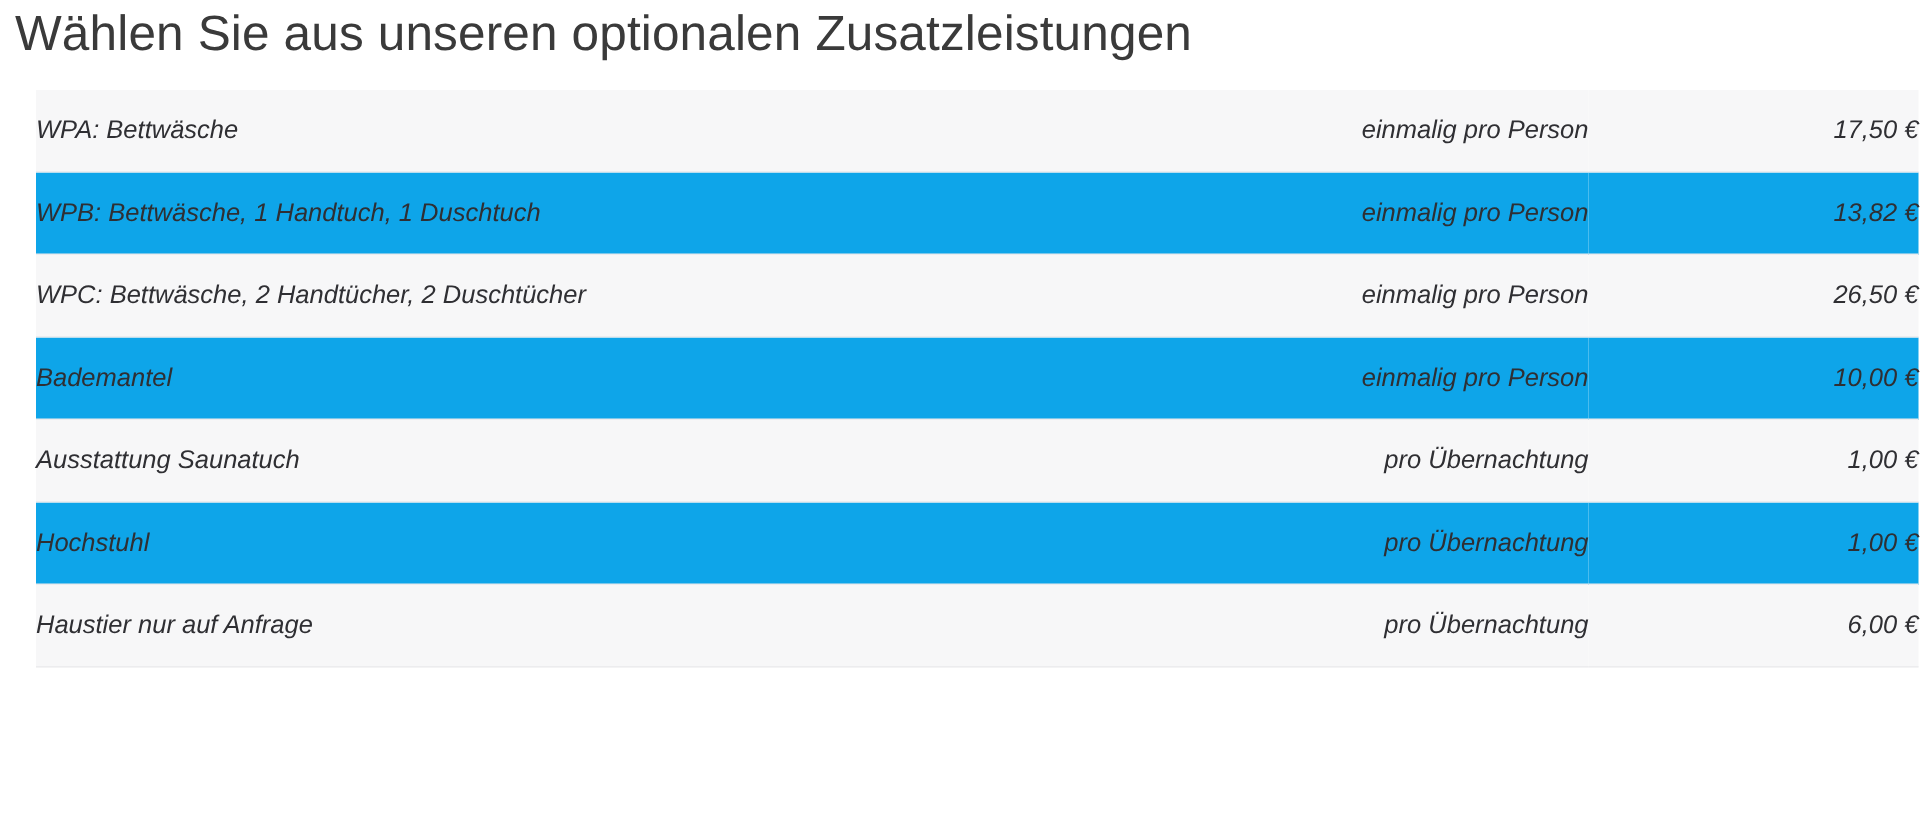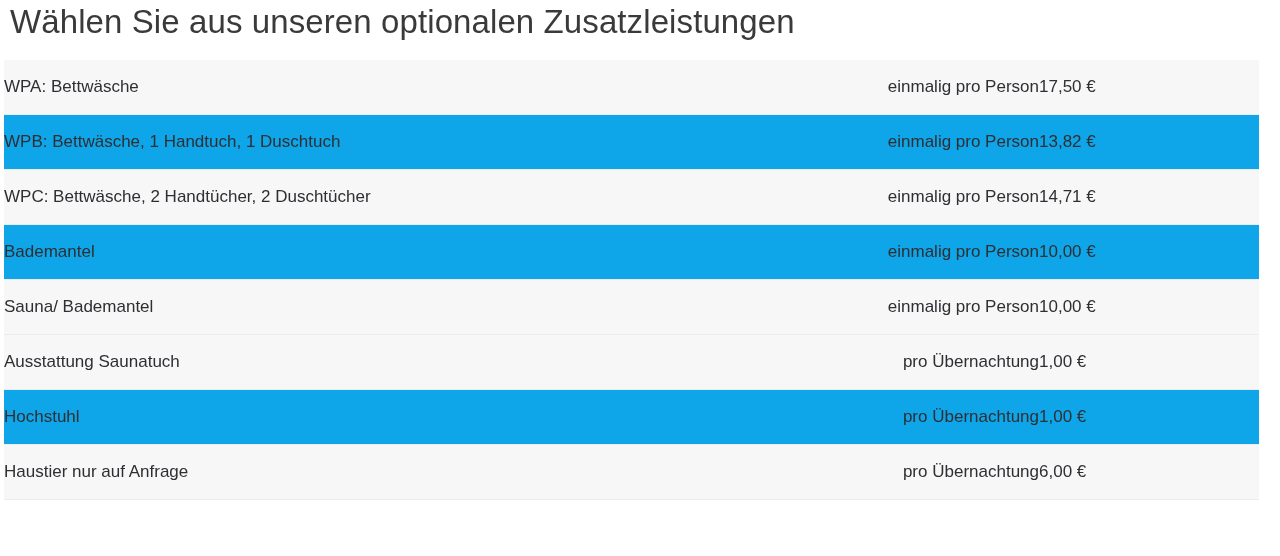--- a/index.html
+++ b/index.html
@@ -34,23 +34,24 @@
     font-size: 33px;
     line-height: 48px;
     letter-spacing: 0.1px;
     color: #3a3a3a;
     white-space: nowrap;
   }
 
   
   .services-table-wrap {
     position: absolute;
-    left: 4px;
+    left: 24px;
     top: 60px;
     width: 1255px;
+    font-style: italic;
   }
 
   table.services-table {
     width: 100%;
     border-collapse: collapse;
     table-layout: fixed;
     font-size: 17px;
   }
 
   table.services-table tr {
@@ -79,20 +80,21 @@
   }
   td.col-unit {
     width: 325px;
     padding-left: 14px;
     text-align: right;
     white-space: nowrap;
   }
   td.col-price {
     width: 220px;
     padding-right: 81px;
+    text-align: right;
     white-space: nowrap;
   }
 </style>
 </head>
 <body>
 
 <div class="page">
 
   <h2 class="section-heading">Wählen Sie aus unseren optionalen Zusatzleistungen</h2>
 
@@ -105,29 +107,24 @@
             <td class="col-price">17,50 €</td>
           </tr>
           <tr>
             <td class="col-name">WPB: Bettwäsche, 1 Handtuch, 1 Duschtuch</td>
             <td class="col-unit">einmalig pro Person</td>
             <td class="col-price">13,82 €</td>
           </tr>
           <tr class="stripe">
             <td class="col-name">WPC: Bettwäsche, 2 Handtücher, 2 Duschtücher</td>
             <td class="col-unit">einmalig pro Person</td>
-            <td class="col-price">14,71 €</td>
+            <td class="col-price">26,50 €</td>
           </tr>
           <tr>
             <td class="col-name">Bademantel</td>
-            <td class="col-unit">einmalig pro Person</td>
-            <td class="col-price">10,00 €</td>
-          </tr>
-          <tr class="stripe">
-            <td class="col-name">Sauna/ Bademantel</td>
             <td class="col-unit">einmalig pro Person</td>
             <td class="col-price">10,00 €</td>
           </tr>
           <tr class="stripe">
             <td class="col-name">Ausstattung Saunatuch</td>
             <td class="col-unit">pro Übernachtung</td>
             <td class="col-price">1,00 €</td>
           </tr>
           <tr>
             <td class="col-name">Hochstuhl</td>

